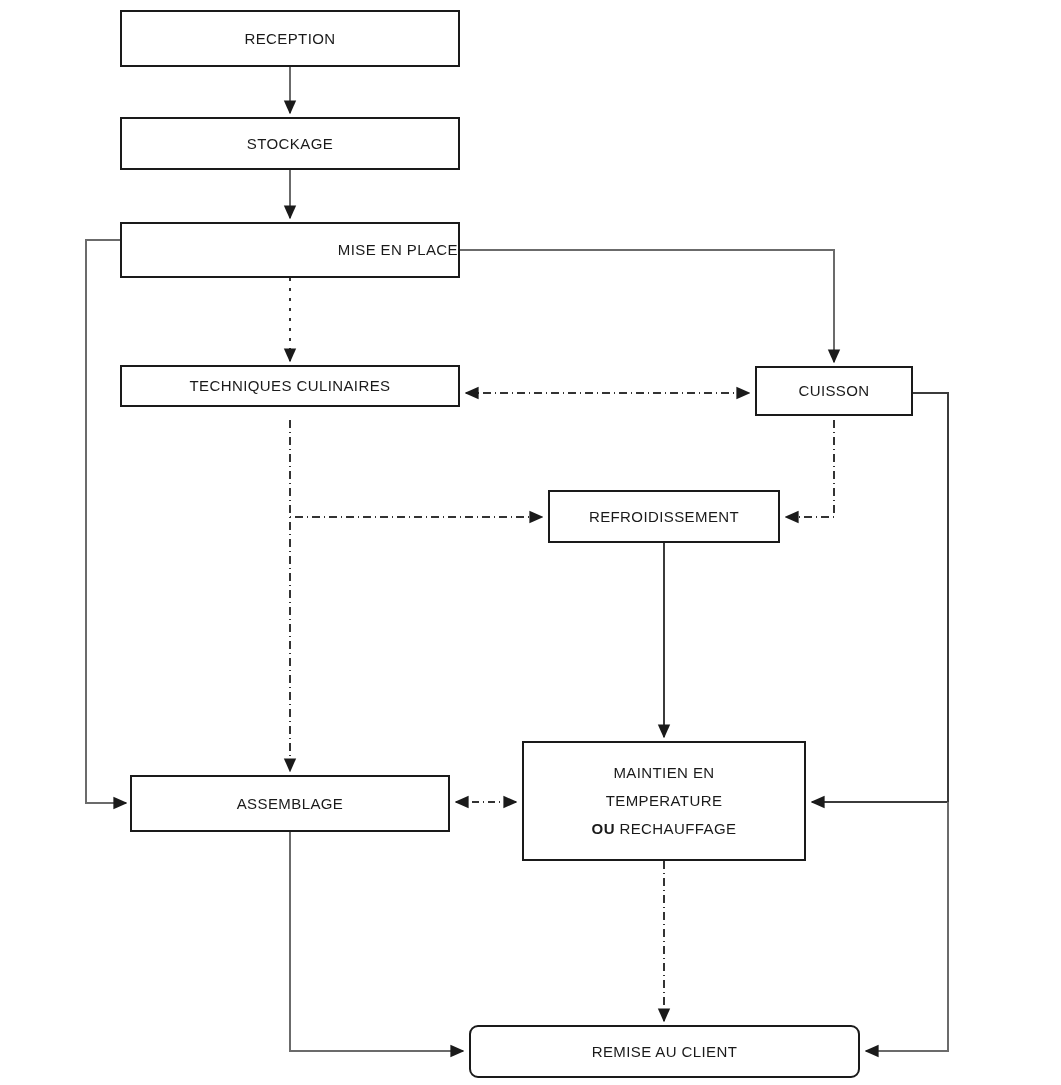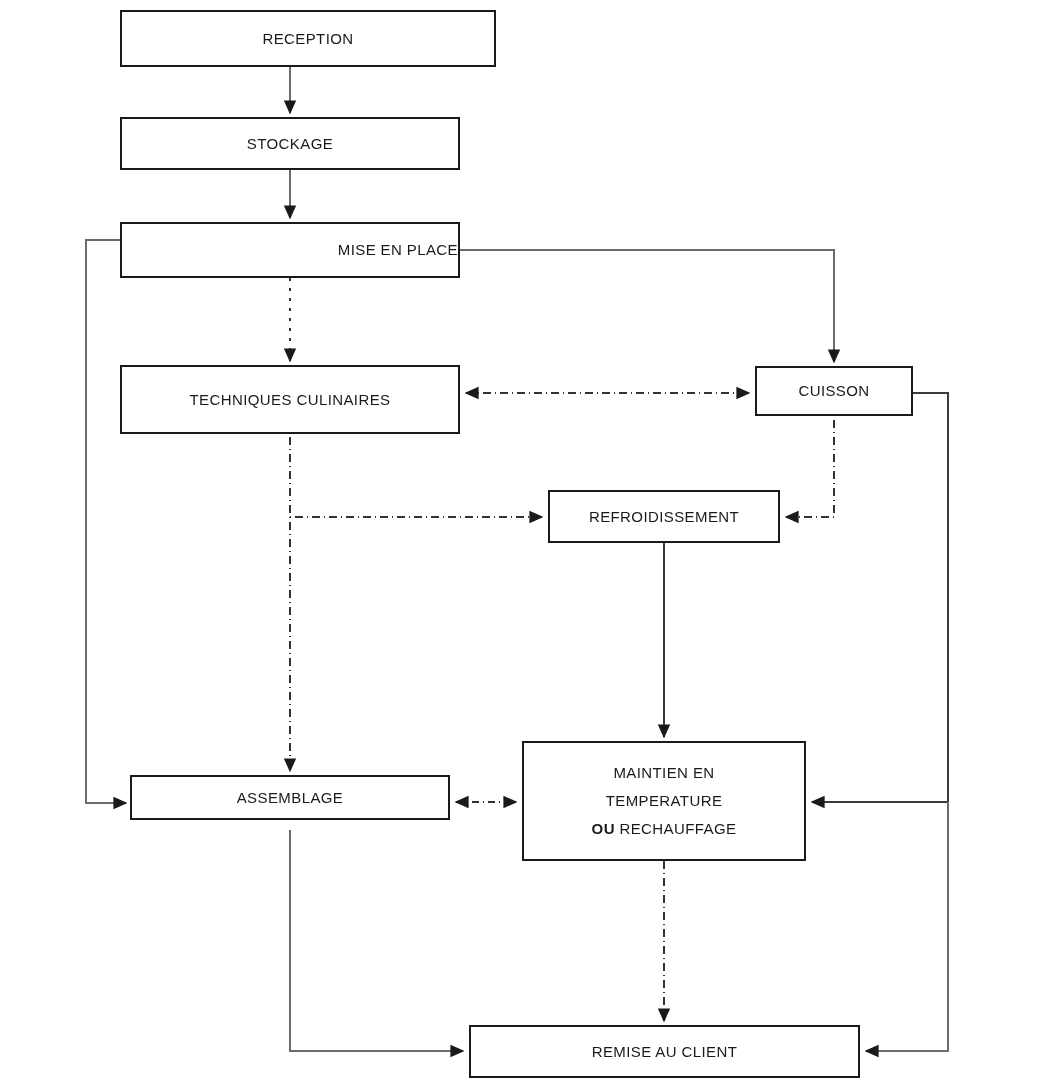--- a/index.html
+++ b/index.html
@@ -91,53 +91,53 @@
 
     <path d="M 913 393 L 948 393 L 948 802 L 812 802" fill="none" stroke="#3b3b3b" stroke-width="2" marker-end="url(#arrow-dark)"></path>
 
     <path d="M 948 802 L 948 1051 L 866 1051" fill="none" stroke="#6b6b6b" stroke-width="2" marker-end="url(#arrow-dark)"></path>
 
     <path d="M 290 830 L 290 1051 L 463 1051" fill="none" stroke="#6b6b6b" stroke-width="2" marker-end="url(#arrow-dark)"></path>
 
     <path d="M 664 861 L 664 1021" fill="none" stroke="#333333" stroke-width="2" stroke-dasharray="8 4 1 4" marker-end="url(#arrow-dark)"></path>
   </svg>
 
-  <div class="node" style="left:120px; top:10px; width:376px; height:57px;">
+  <div class="node" style="left:120px; top:10px; width:340px; height:57px;">
     <span class="line">RECEPTION</span>
   </div>
 
   <div class="node" style="left:120px; top:117px; width:340px; height:53px;">
     <span class="line">STOCKAGE</span>
   </div>
 
   <div class="node" style="left:120px; top:222px; width:340px; height:56px;align-items:flex-end;">
     <span class="line">MISE EN  PLACE</span>
   </div>
 
-  <div class="node" style="left:120px; top:365px; width:340px; height:69px;">
+  <div class="node" style="left:120px; top:365px; width:340px; height:42px;">
     <span class="line">TECHNIQUES CULINAIRES</span>
   </div>
 
   <div class="node" style="left:755px; top:366px; width:158px; height:50px;">
     <span class="line">CUISSON</span>
   </div>
 
   <div class="node" style="left:548px; top:490px; width:232px; height:53px;">
     <span class="line">REFROIDISSEMENT</span>
   </div>
 
-  <div class="node" style="left:130px; top:775px; width:320px; height:45px;">
+  <div class="node" style="left:130px; top:775px; width:320px; height:57px;">
     <span class="line">ASSEMBLAGE</span>
   </div>
 
   <div class="node multiline" style="left:522px; top:741px; width:284px; height:120px;">
     <span class="line">MAINTIEN EN</span>
     <span class="line">TEMPERATURE</span>
     <span class="line">
       <span class="bold">OU</span><span> RECHAUFFAGE</span>
     </span>
   </div>
 
-  <div class="node" style="left:469px; top:1025px; width:391px; height:53px;">
+  <div class="node" style="left:469px; top:1025px; width:391px; height:53px;border-radius:9px;">
     <span class="line">REMISE AU CLIENT</span>
   </div>
 
 </div>
 
 </body></html>

